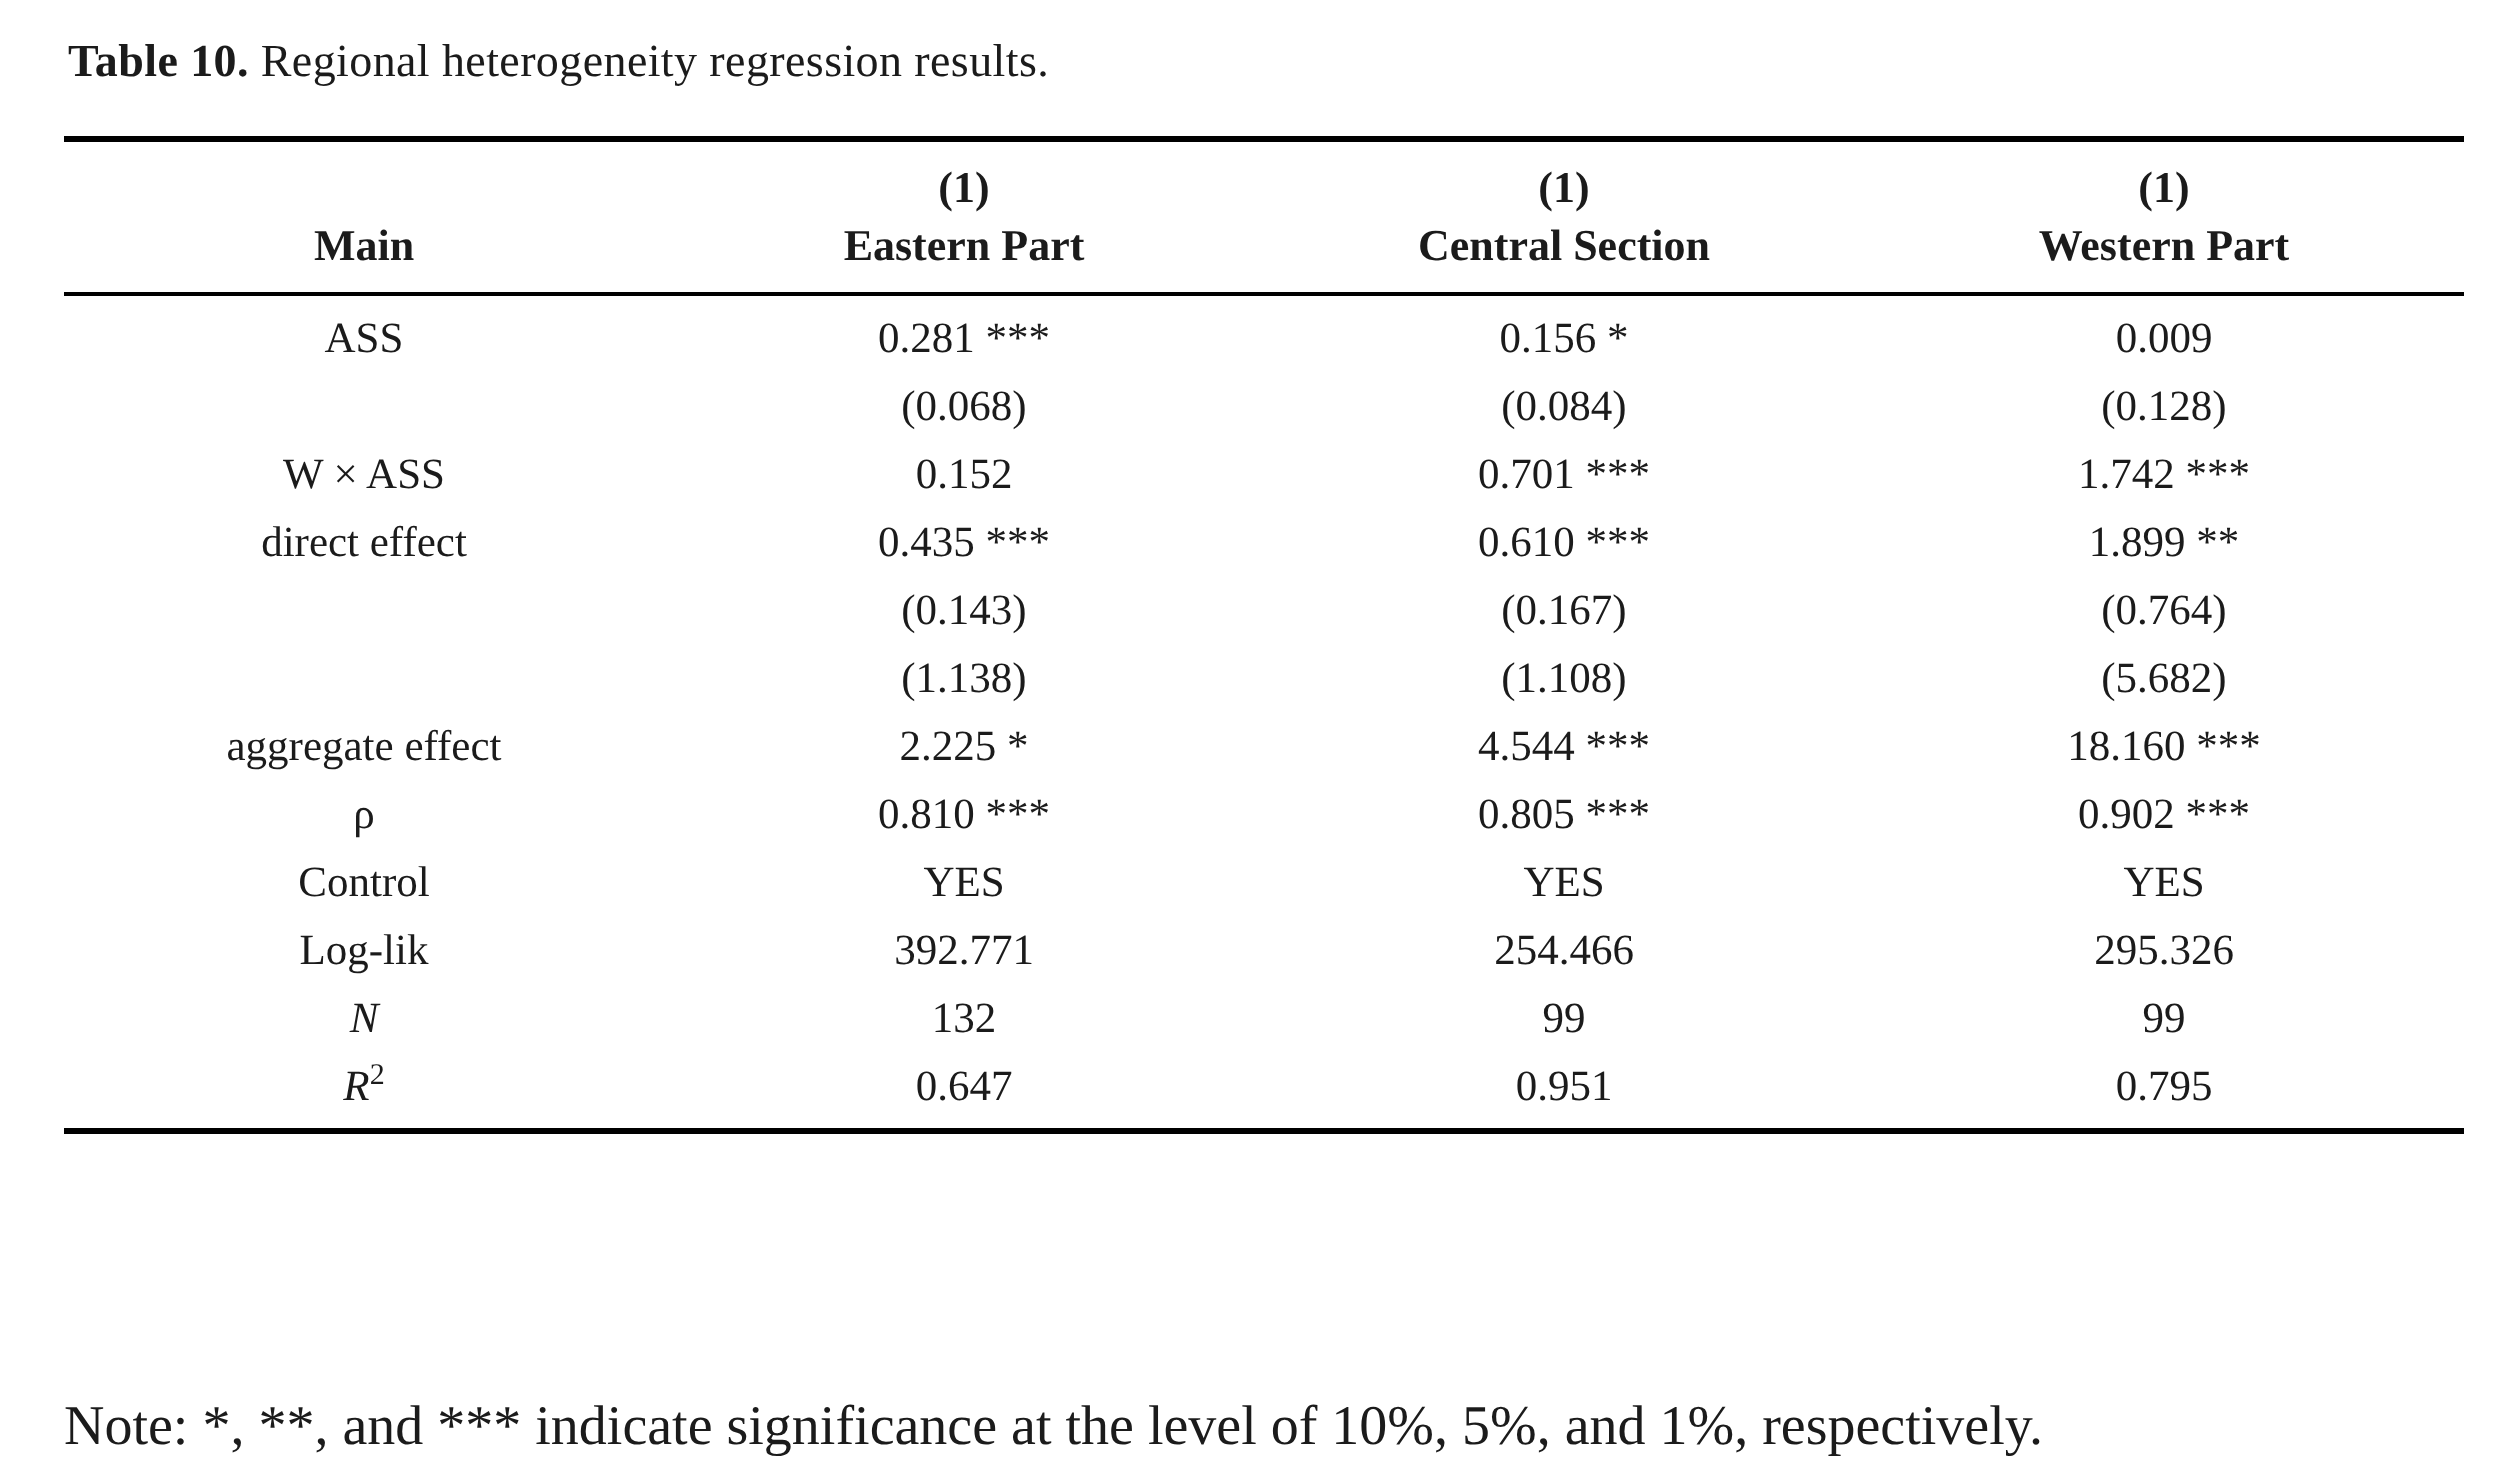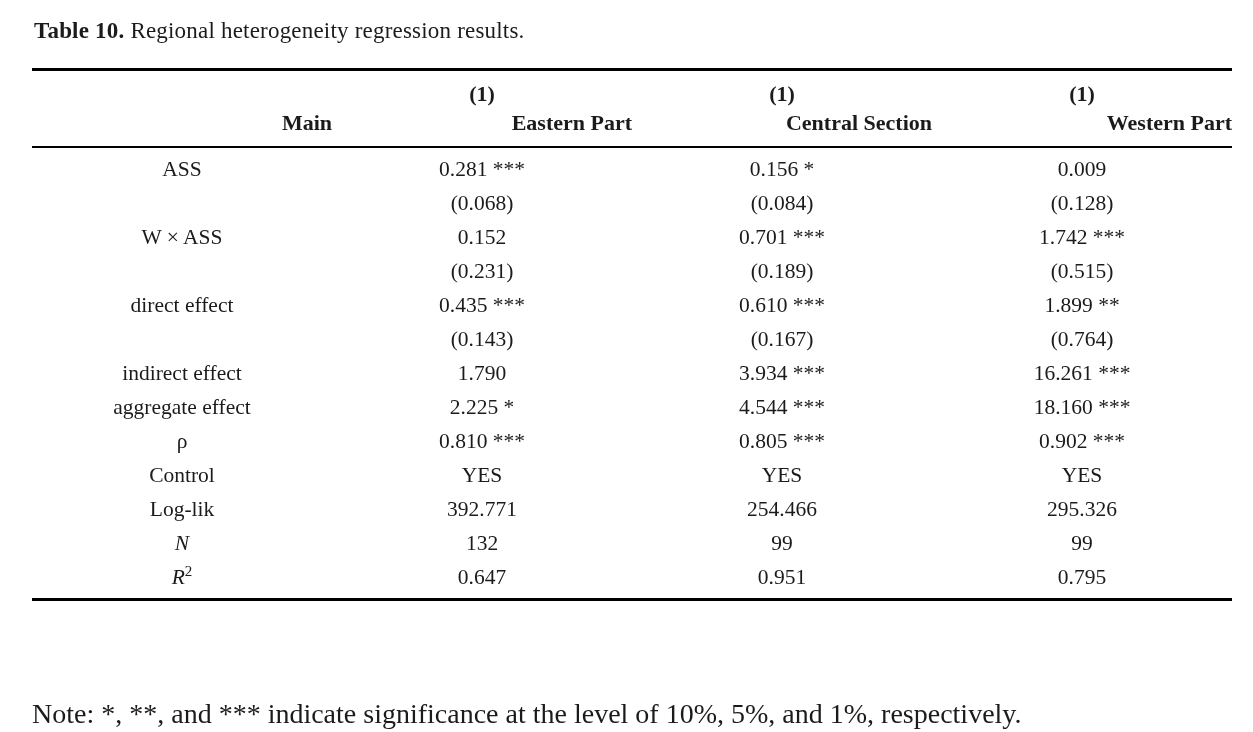--- a/index.html
+++ b/index.html
@@ -38,21 +38,21 @@
   table.regression col { width: 25%; }
   thead th {
     font-weight: bold;
     font-size: 22px;
     text-align: center;
     vertical-align: bottom;
     padding: 8px 0 9px 0;
     border-bottom: 2px solid #000;
   }
   thead .colnum { line-height: 29px; min-height: 29px; }
-  thead .colname { line-height: 29px; text-align: right; }
+  thead .colname { line-height: 29px; }
   tbody td {
     text-align: center;
     font-size: 21.5px;
     height: 34px;
     line-height: 34px;
     padding: 0;
     white-space: nowrap;
   }
   tbody tr.first-body-row td { padding-top: 4px; }
   tbody tr.last-body-row td { padding-bottom: 4px; }
@@ -121,42 +121,36 @@
         <td>(0.084)</td>
         <td>(0.128)</td>
       </tr>
       <tr>
         <td>W × ASS</td>
         <td>0.152</td>
         <td>0.701 ***</td>
         <td>1.742 ***</td>
       </tr>
       <tr>
-        <td></td>
-        <td>(0.231)</td>
-        <td>(0.189)</td>
-        <td>(0.515)</td>
-      </tr>
-      <tr>
         <td>direct effect</td>
         <td>0.435 ***</td>
         <td>0.610 ***</td>
         <td>1.899 **</td>
       </tr>
       <tr>
         <td></td>
         <td>(0.143)</td>
         <td>(0.167)</td>
         <td>(0.764)</td>
       </tr>
       <tr>
-        <td>indirect effect</td>
-        <td>1.790</td>
-        <td>3.934 ***</td>
-        <td>16.261 ***</td>
+        <td></td>
+        <td>(1.138)</td>
+        <td>(1.108)</td>
+        <td>(5.682)</td>
       </tr>
       <tr>
         <td>aggregate effect</td>
         <td>2.225 *</td>
         <td>4.544 ***</td>
         <td>18.160 ***</td>
       </tr>
       <tr>
         <td>ρ</td>
         <td>0.810 ***</td>

